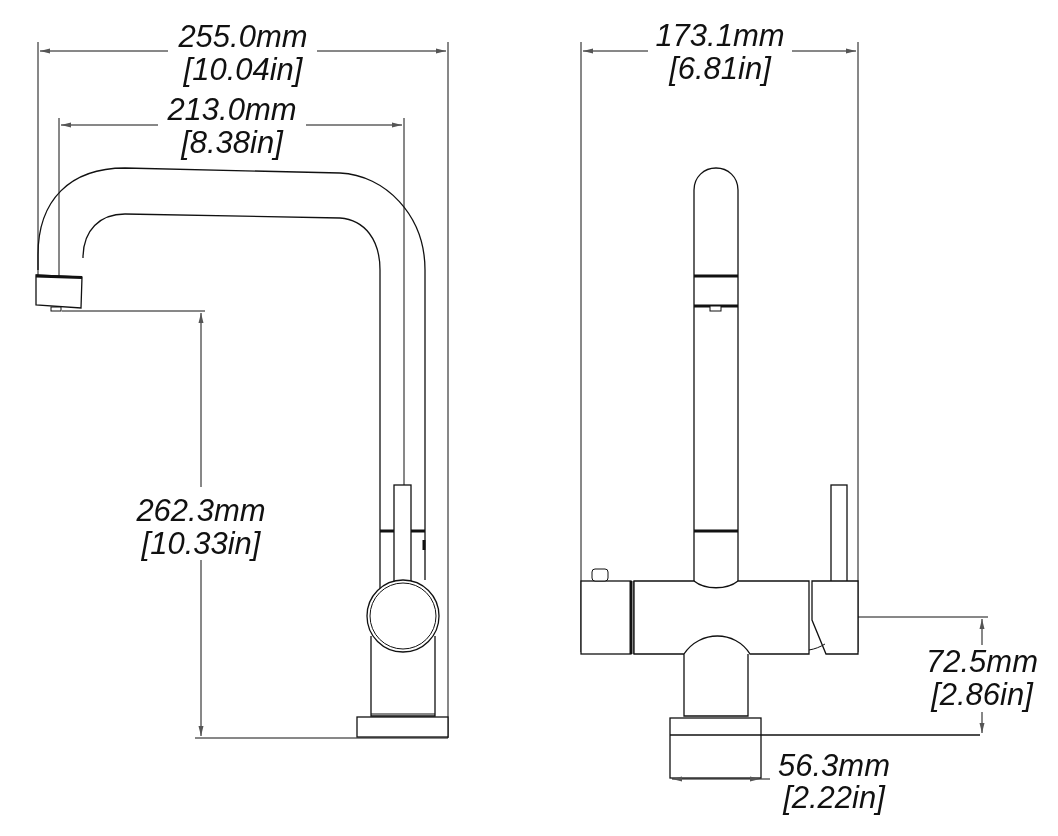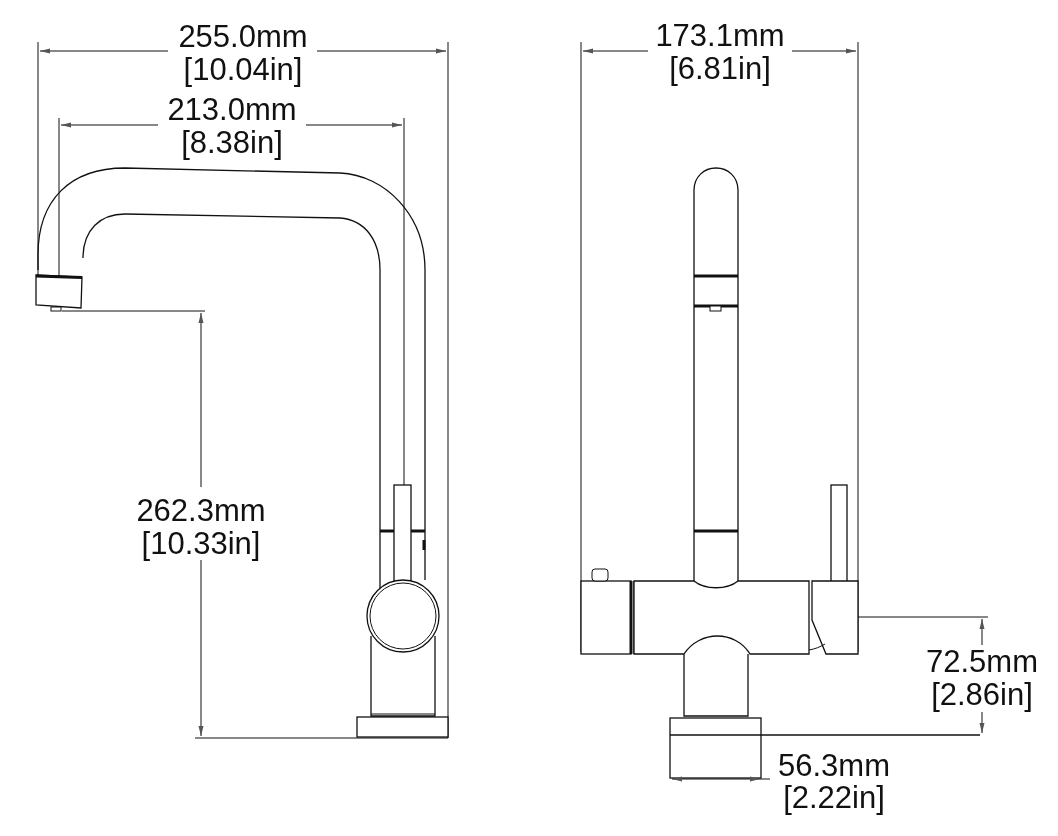--- a/index.html
+++ b/index.html
@@ -1,16 +1,16 @@
 <!DOCTYPE html>
 <html><head>
 <meta charset="utf-8">
 <style>
   html, body { margin: 0; padding: 0; background: #ffffff; }
-  #stage { position: relative; width: 1058px; height: 836px; background: #ffffff; overflow: hidden; }
+  #stage { position: relative; width: 1058px; height: 836px; background: #ffffff; overflow: hidden; font-style: italic; }
   svg { position: absolute; left: 0; top: 0; }
   .dim-text { font-family: "Liberation Sans", sans-serif; font-size: 31px; fill: #111111; }
   .ln { stroke: #111111; stroke-width: 1.3; fill: none; }
   .ln-thin { stroke: #111111; stroke-width: 1; fill: none; }
   .ln-thick { stroke: #111111; stroke-width: 3; fill: none; }
   .fill-white { fill: #ffffff; }
   .arrow { fill: #555555; }
 </style>
 </head>
 <body>

